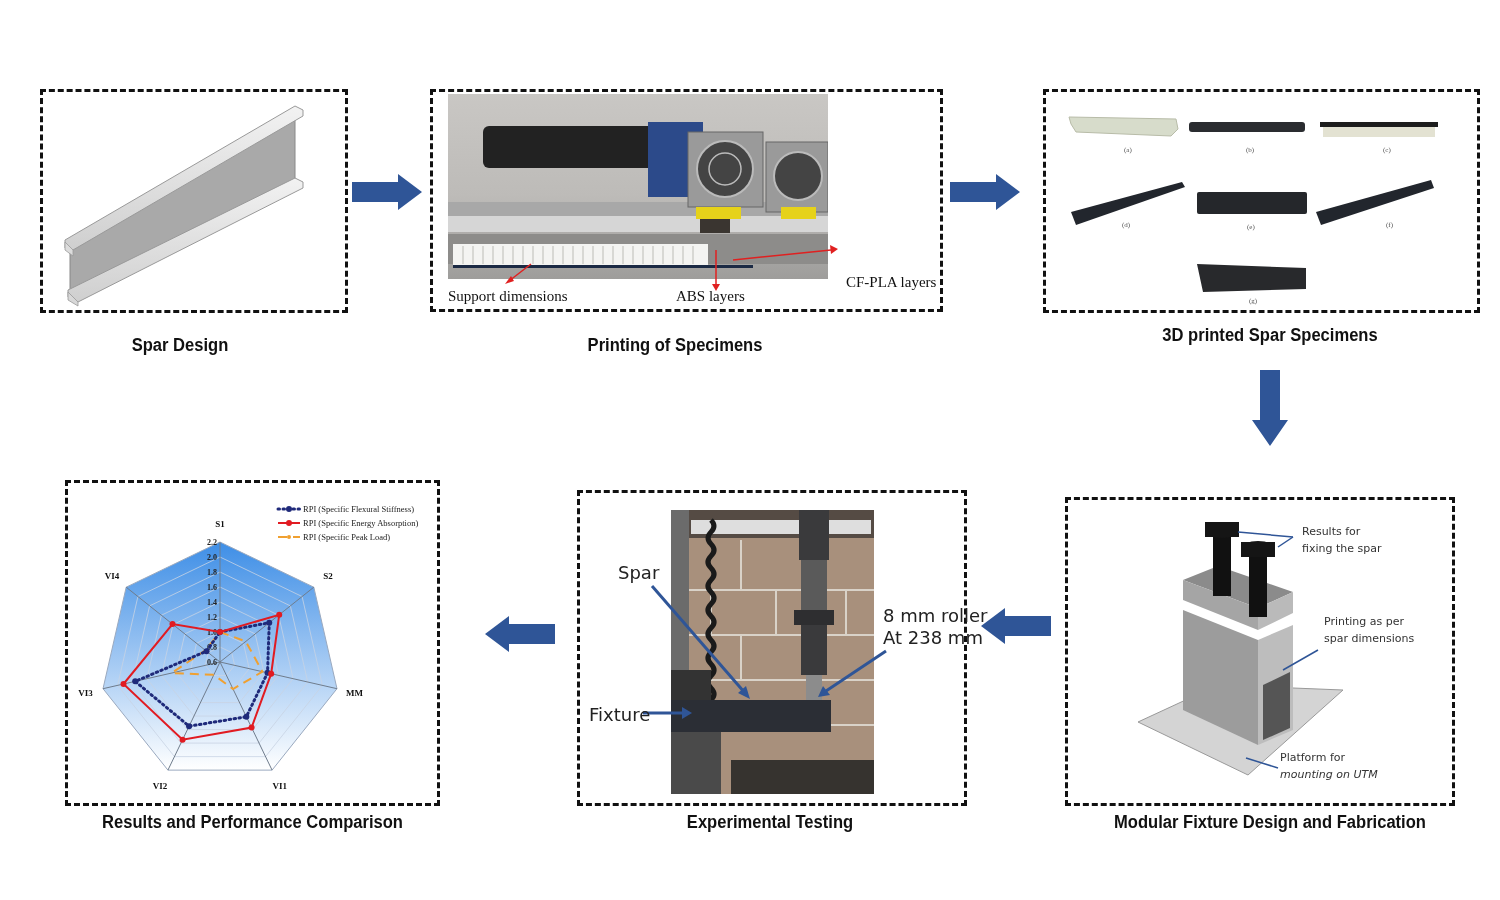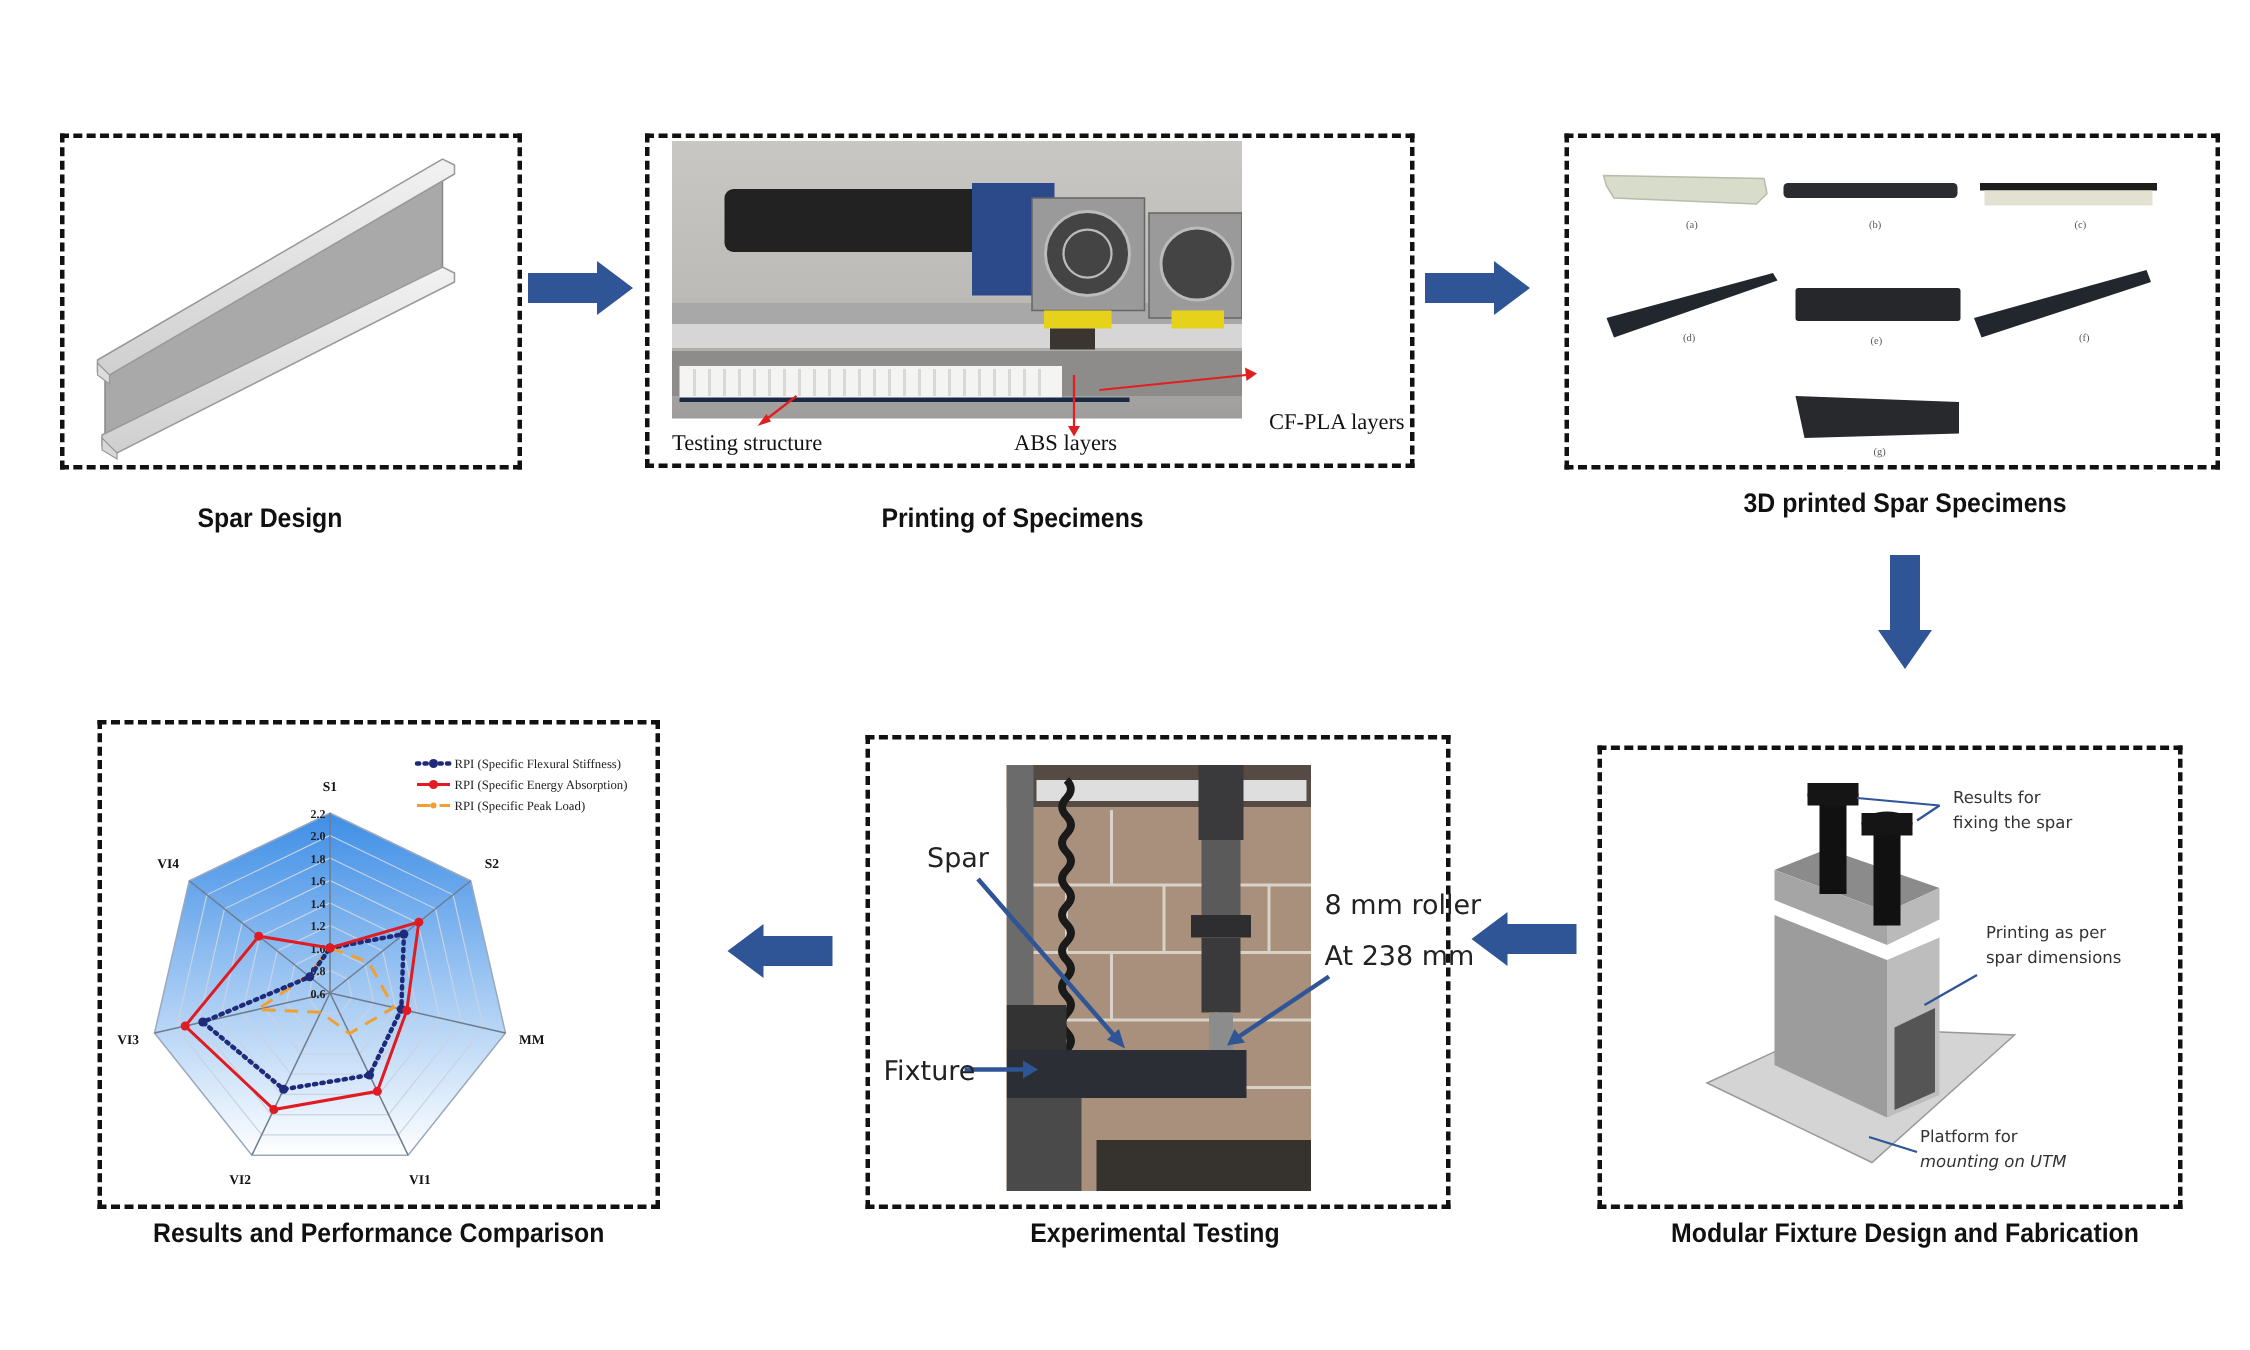--- a/index.html
+++ b/index.html
@@ -98,21 +98,21 @@
   </div>
 
   <svg width="513" height="223" style="position:absolute;left:0;top:0;">
     <line x1="98" y1="172" x2="76" y2="189" stroke="#E02020" stroke-width="1.5"></line>
     <polygon points="72,192 78,184 81,189" fill="#E02020"></polygon>
     <line x1="283" y1="158" x2="283" y2="194" stroke="#E02020" stroke-width="1.5"></line>
     <polygon points="279,192 287,192 283,199" fill="#E02020"></polygon>
     <line x1="300" y1="168" x2="398" y2="158" stroke="#E02020" stroke-width="1.5"></line>
     <polygon points="405,157 397,153 398,162" fill="#E02020"></polygon>
   </svg>
-  <div class="serif-label" style="left:15px;top:196px;">Testing structure</div>
+  <div class="serif-label" style="left:15px;top:196px;">Support dimensions</div>
   <div class="serif-label" style="left:243px;top:196px;">ABS layers</div>
   <div class="serif-label" style="left:413px;top:150px;margin-top:32px;">CF-PLA layers</div>
 </div>
 <div class="caption" style="left:570px;top:335px;width:210px;">Printing of Specimens</div>
 
 <svg class="arrow" style="left:948px;top:172px;" width="75" height="40">
   <polygon points="2,10 48,10 48,2 72,20 48,38 48,30 2,30" fill="#2F5597"></polygon>
 </svg>
 
 <div class="panel" style="left:1043px;top:89px;width:437px;height:224px;">
@@ -224,21 +224,21 @@
   <svg width="384" height="310" style="position:absolute;left:0;top:0;">
     <line x1="72" y1="93" x2="165" y2="200" stroke="#2F5597" stroke-width="3"></line>
     <polygon points="170,206 158,200 166,193" fill="#2F5597"></polygon>
     <line x1="63" y1="220" x2="103" y2="220" stroke="#2F5597" stroke-width="3"></line>
     <polygon points="112,220 102,214 102,226" fill="#2F5597"></polygon>
     <line x1="306" y1="158" x2="246" y2="198" stroke="#2F5597" stroke-width="3"></line>
     <polygon points="238,204 243,193 250,202" fill="#2F5597"></polygon>
   </svg>
   <div class="sans-label" style="left:38px;top:69px;">Spar</div>
   <div class="sans-label" style="left:9px;top:211px;">Fixture</div>
-  <div class="sans-label" style="left:303px;top:100px;text-align:center;">8 mm roller</div>
+  <div class="sans-label" style="left:303px;top:112px;text-align:center;">8 mm roller</div>
   <div class="sans-label" style="left:303px;top:134px;">At 238 mm</div>
 </div>
 <div class="caption" style="left:670px;top:812px;width:200px;">Experimental Testing</div>
 
 <svg class="arrow" style="left:482px;top:614px;" width="75" height="40">
   <polygon points="73,10 27,10 27,2 3,20 27,38 27,30 73,30" fill="#2F5597"></polygon>
 </svg>
 
 <div class="panel" style="left:65px;top:480px;width:375px;height:326px;">
   <svg id="radar" width="369" height="320" style="position:absolute;left:0;top:0;">

